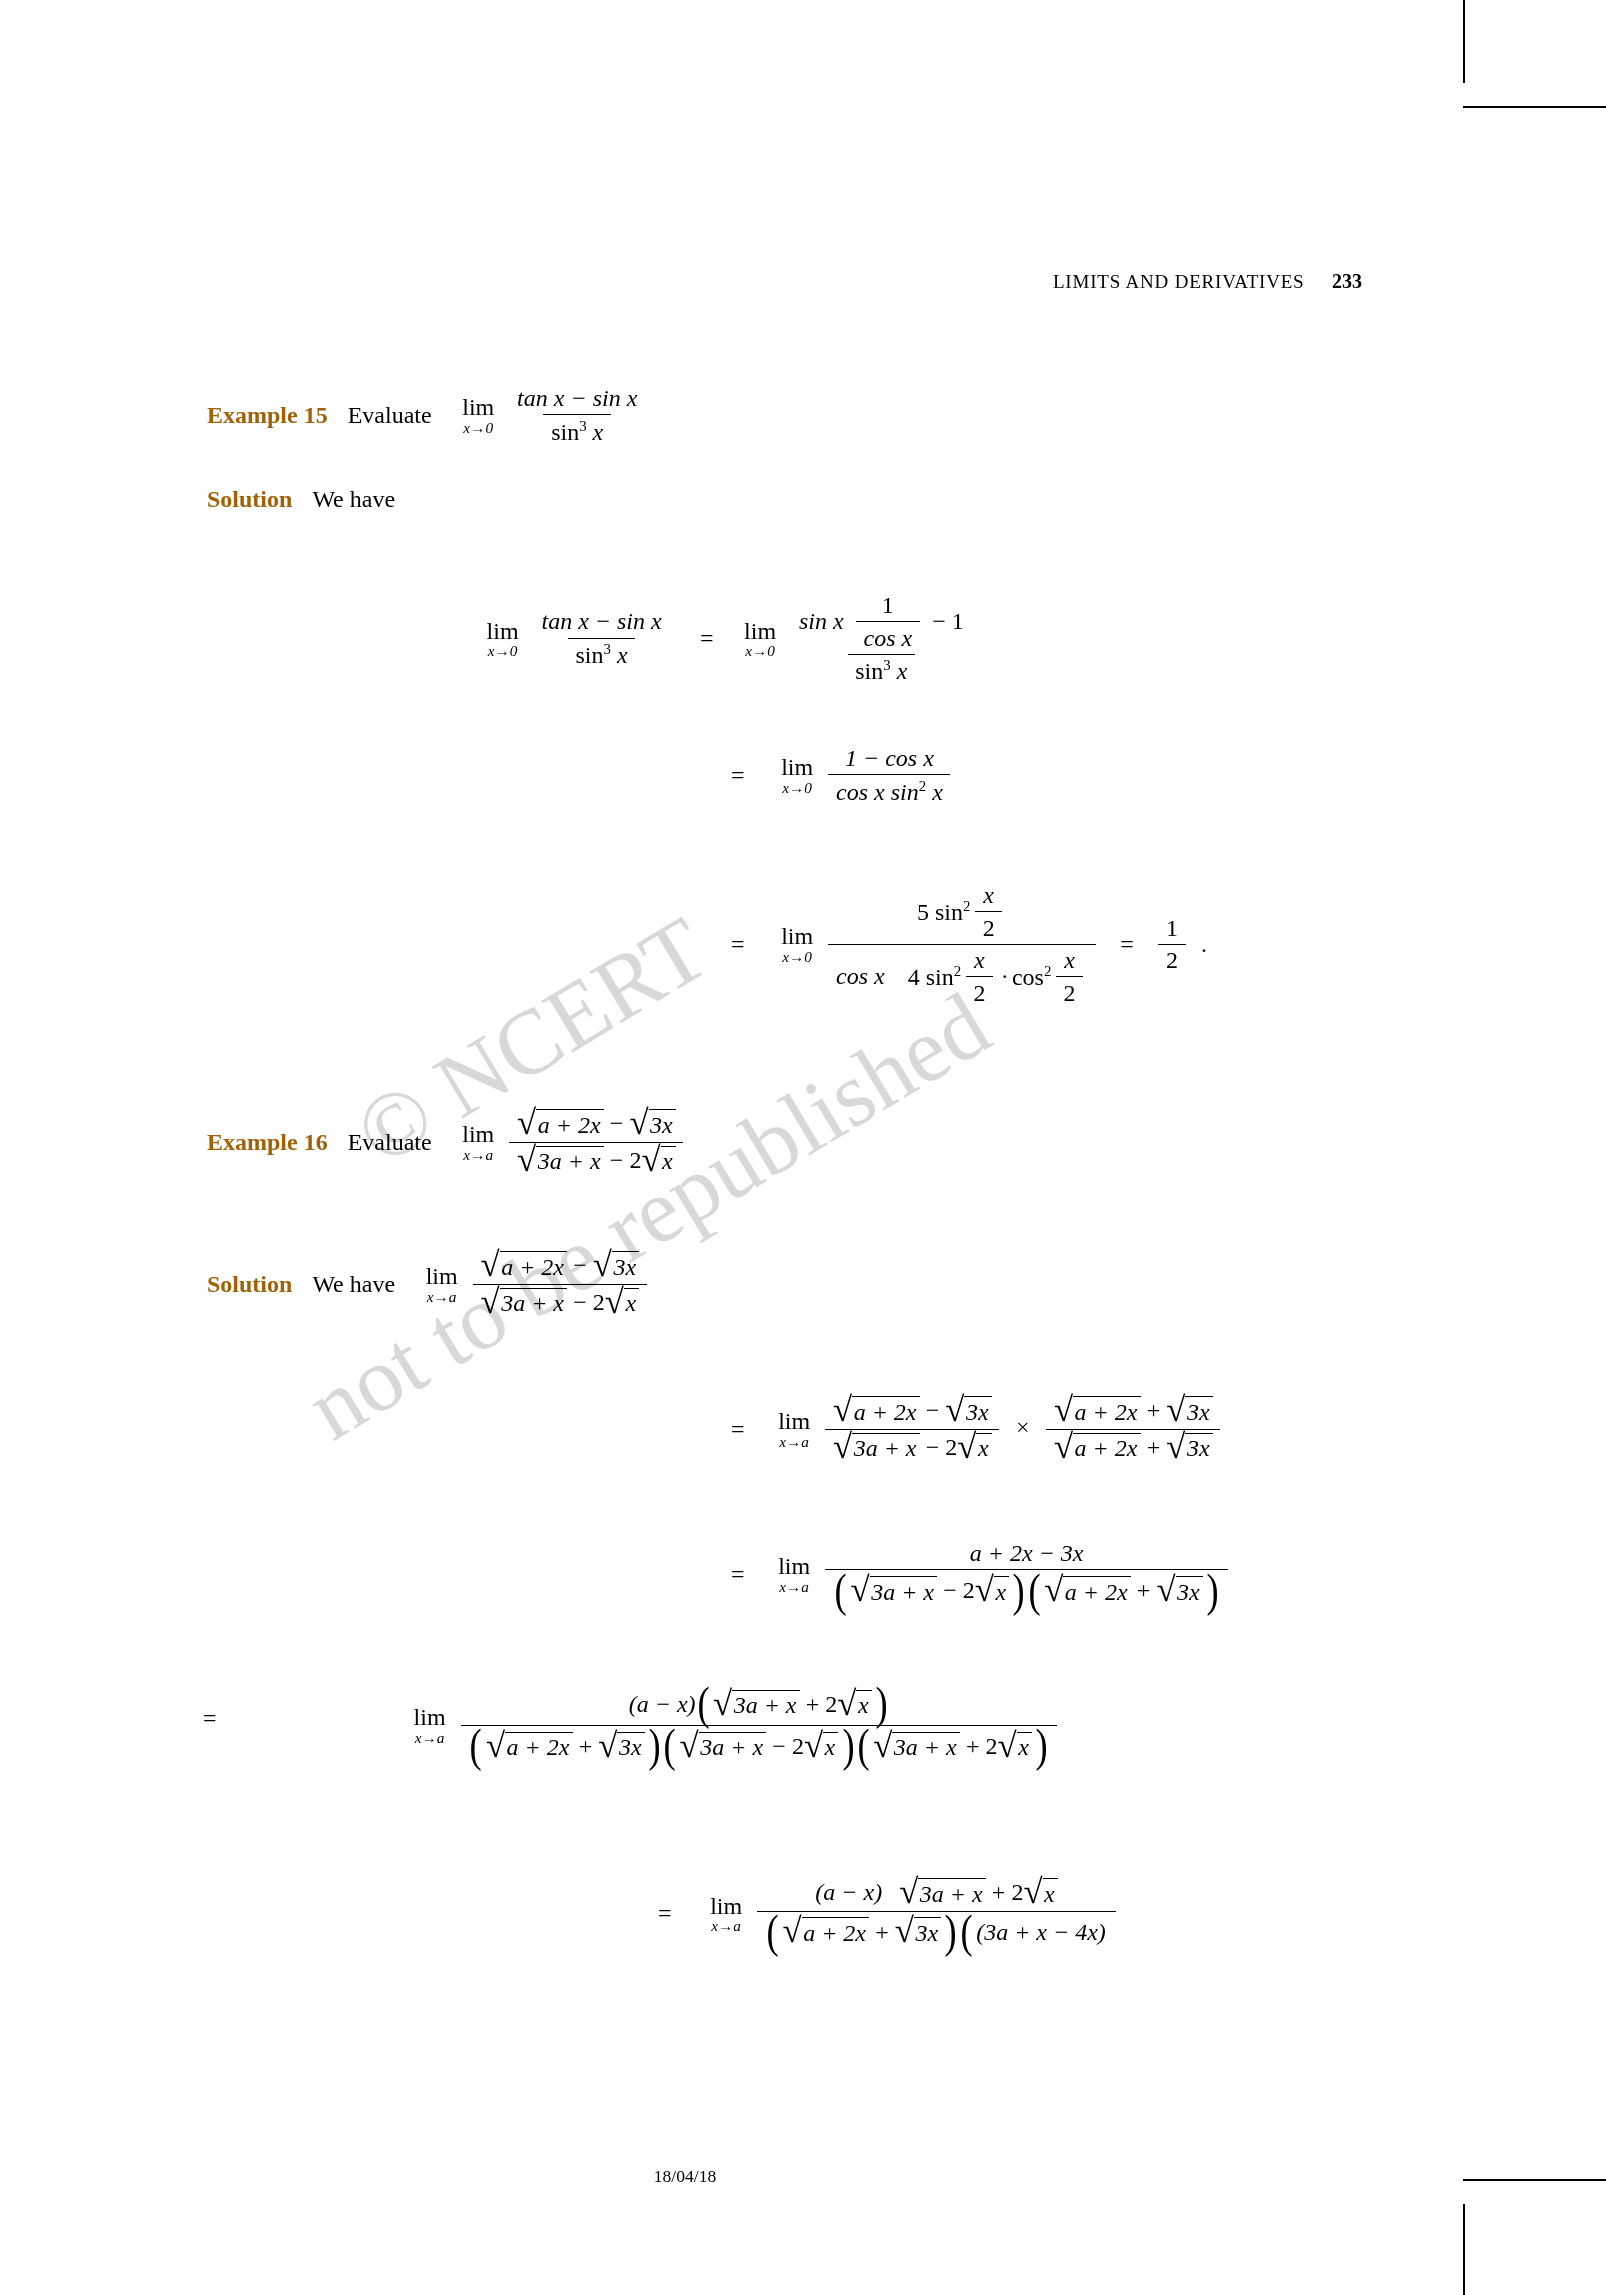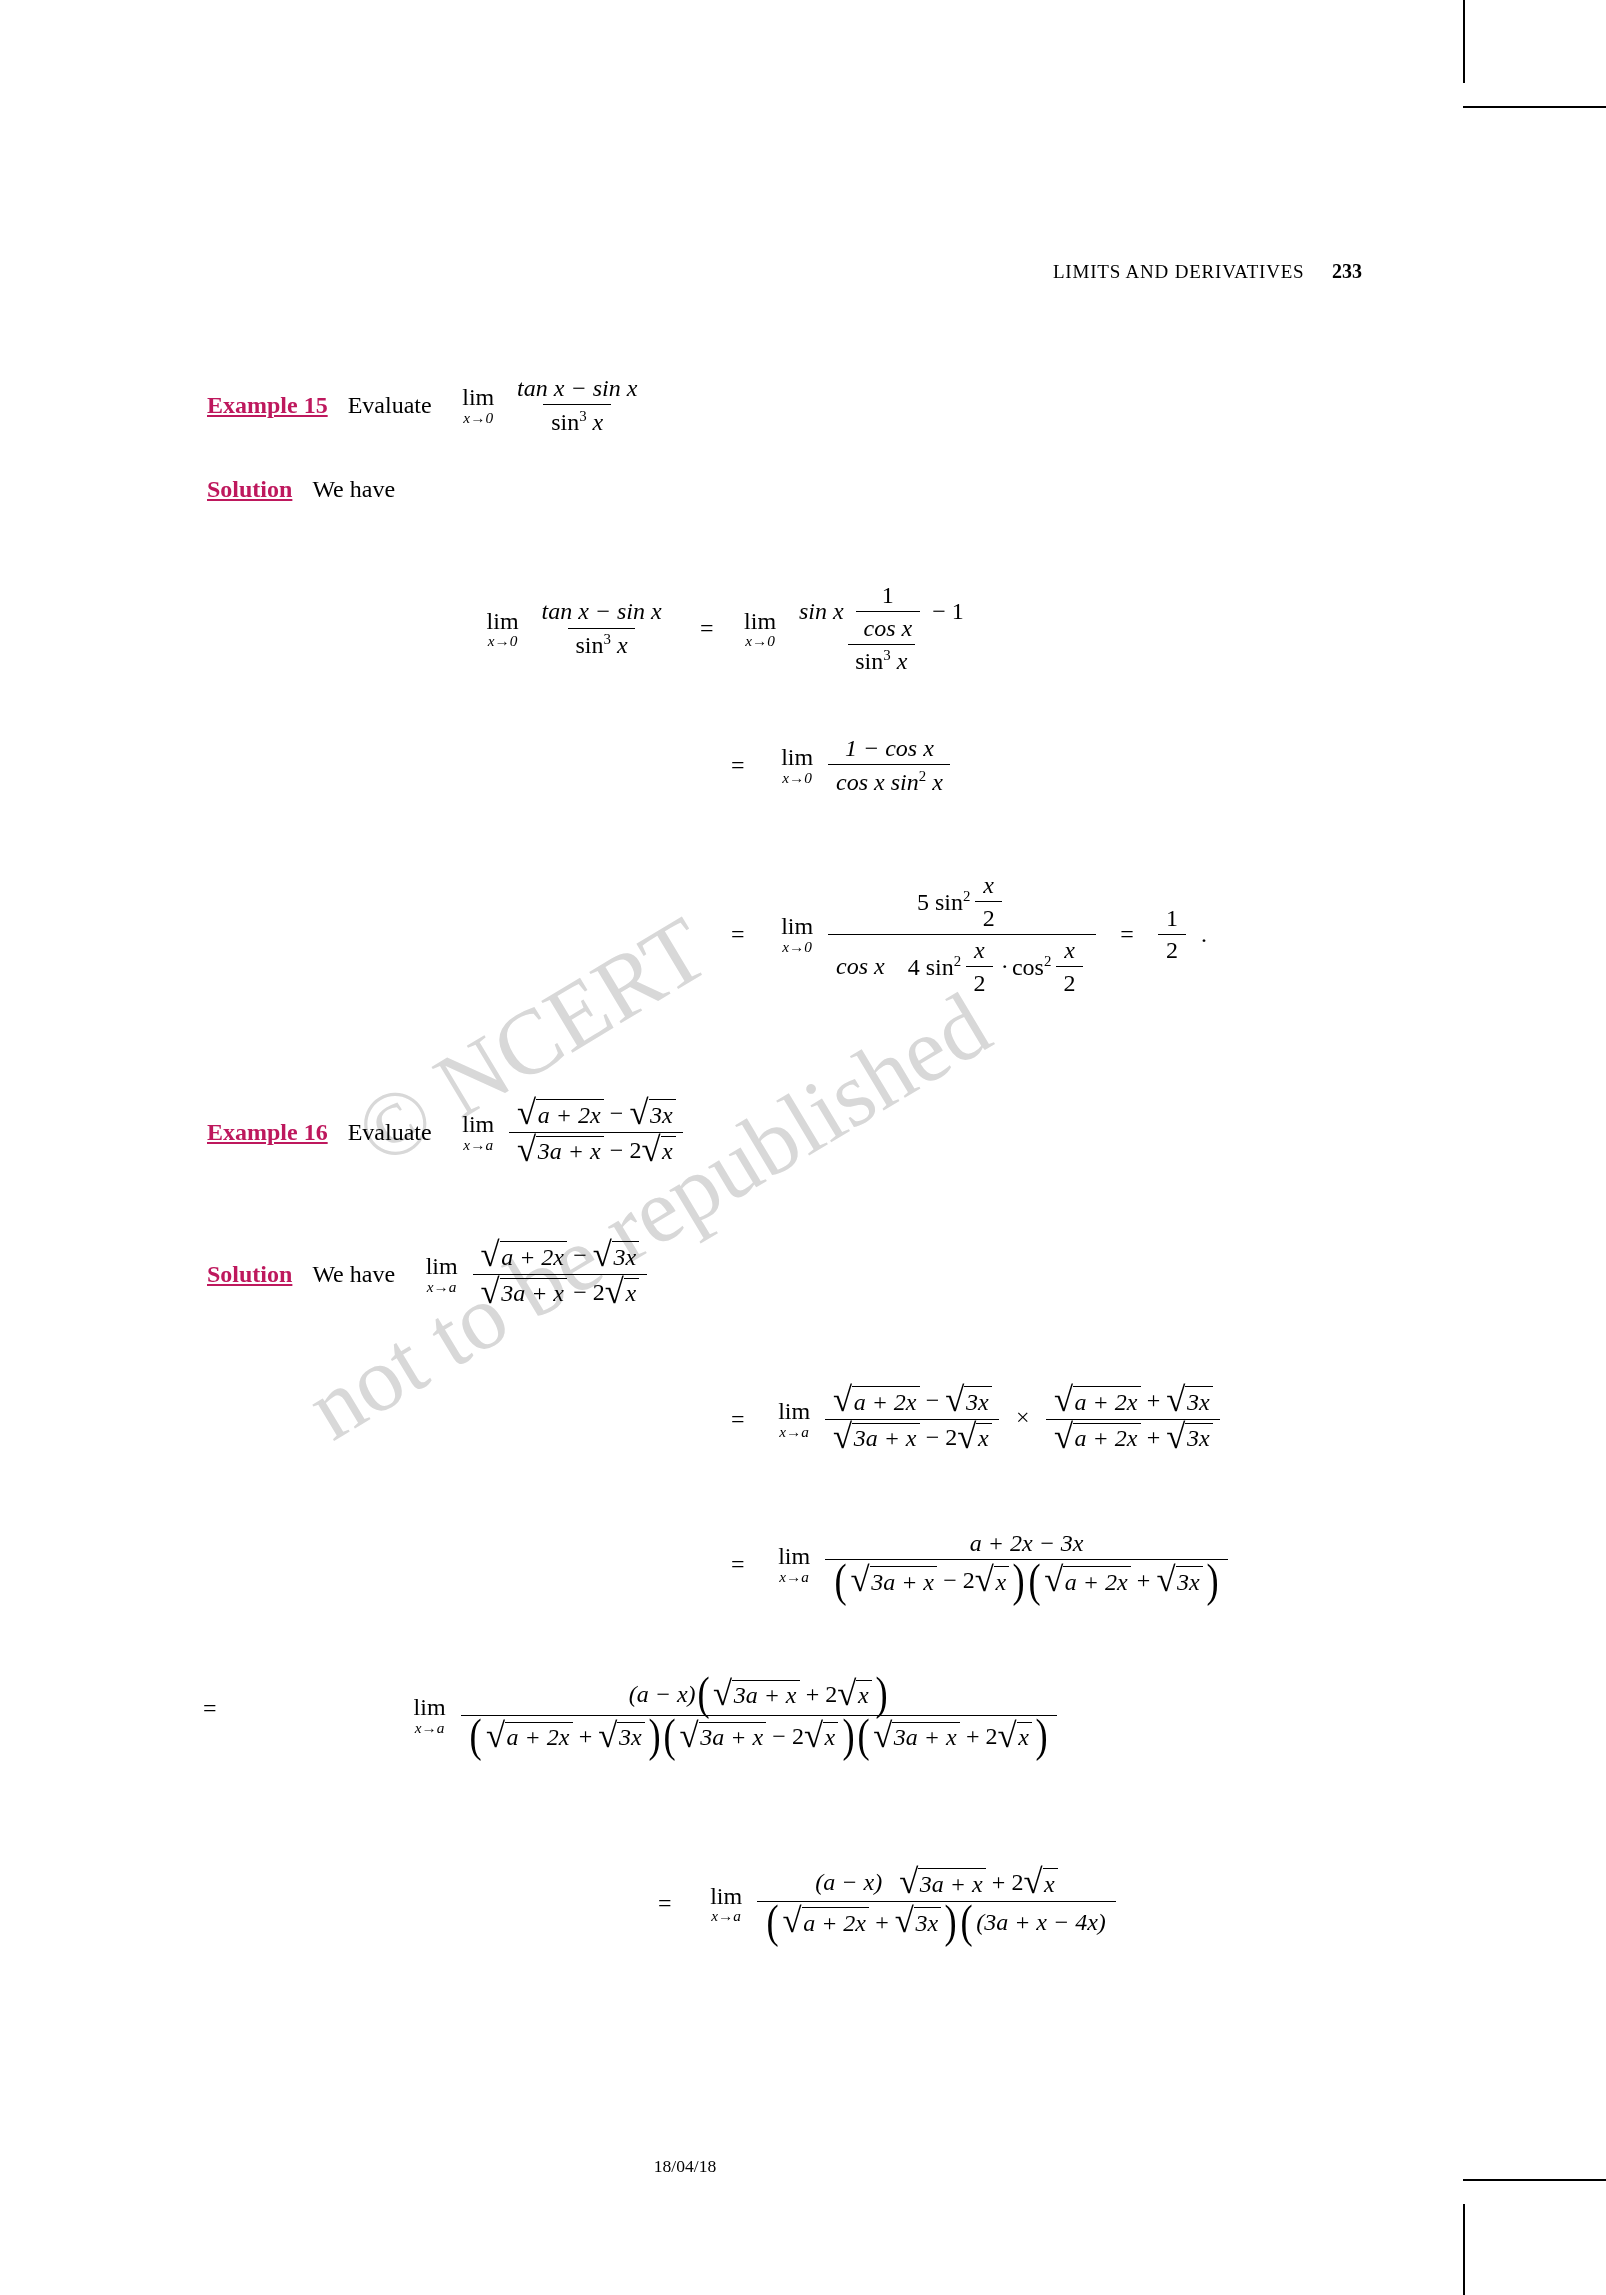--- a/index.html
+++ b/index.html
@@ -39,28 +39,27 @@
   .wm-text{
     position:absolute;
     color:#d8d8d8;
     font-family:"Liberation Serif", serif;
     white-space:nowrap;
   }
   .wm1{ top:253px; left:107px; font-size:92px; transform:rotate(-31deg); }
   .wm2{ top:428px; left:31px;  font-size:92px; transform:rotate(-31deg); }
 
   
-  .content{position:absolute;left:0;top:0;width:1607px;height:2017px;z-index:2;}
+  .content{position:absolute;left:0;top:10px;width:1607px;height:2017px;z-index:2;}
 
   .lbl{
-    color:#be185d;
+    color:#a16207;
     font-weight:bold;
     font-size:24px;
     font-family:"Liberation Serif", serif;
-    text-decoration:underline;
   }
   .txt{font-size:24px;}
 
   .row{position:absolute;display:flex;align-items:center;}
 
   
   .m{font-family:"Liberation Serif", serif;font-style:italic;}
   .up{font-style:normal;}
   .frac{display:inline-flex;flex-direction:column;align-items:center;vertical-align:middle;margin:0 4.6px;justify-content:space-between;}
   .frac > .num{padding:0 7.7px 2.3px 7.7px;}

